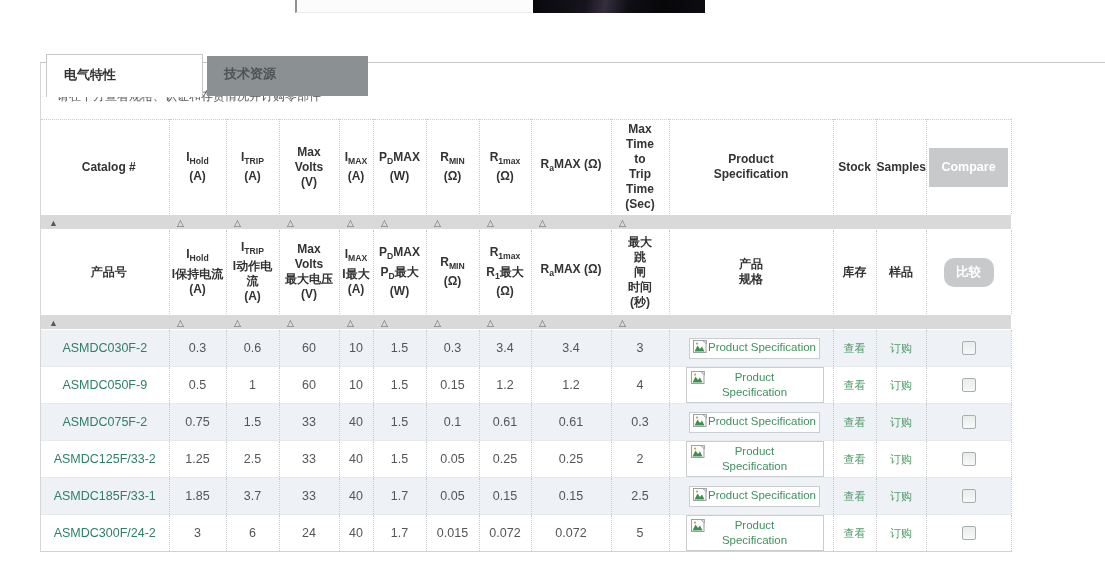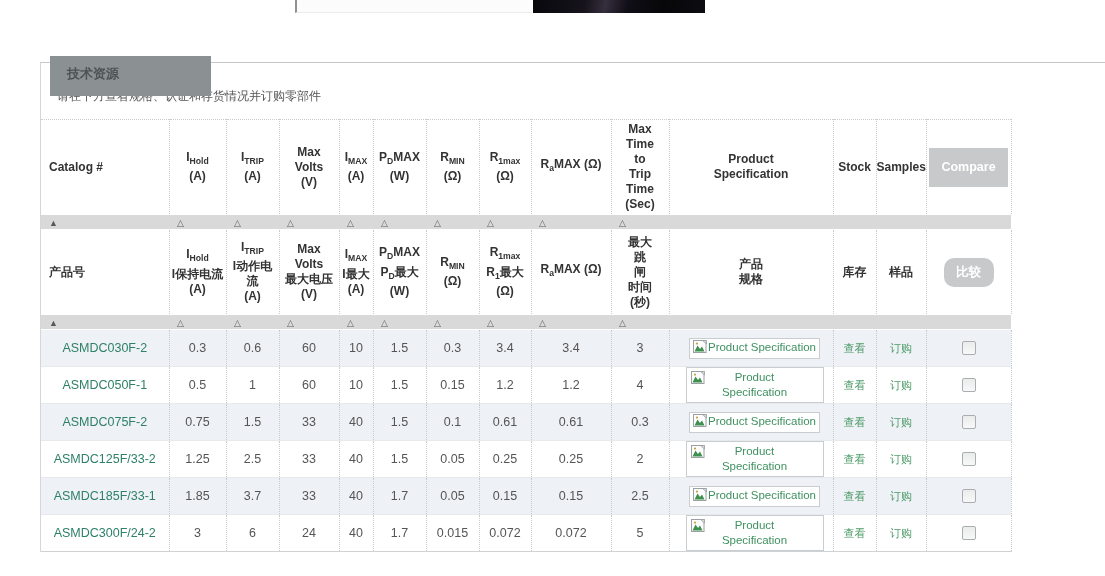--- a/index.html
+++ b/index.html
@@ -17,21 +17,21 @@
     padding:9px 0 0 17px;margin-left:4px;margin-bottom:1px;margin-top:36px;}
   .panel{position:absolute;left:40px;top:62px;width:1065px;min-height:484px;background:#fff;
     border-top:1px solid #c6c6c6;border-left:1px solid #d6d6d6;box-sizing:border-box;}
   .note{padding:25px 8px 14px 16px;font-size:12px;color:#555;}
   table.parts{border-collapse:collapse;table-layout:fixed;width:970px;
     border-top:1px dotted #c9cdd0;border-bottom:1px solid #cfd3d5;}
   .parts th{font-weight:bold;color:#333;text-align:center;vertical-align:middle;
     border-left:1px dotted #c7cbce;font-size:12px;line-height:15px;padding:2px 0;overflow:hidden;}
   .parts tr.en th{height:89px;}
   .parts tr.cn th{height:80px;}
-  .parts th.left{text-align:left;padding-left:8px;}
+  .parts th.left{text-align:center;padding-left:8px;}
   .parts tr > th:first-child, .parts tr > td:first-child{border-left:none;}
   .parts tr > th:last-child, .parts tr > td:last-child{border-right:1px dotted #c7cbce;}
   sub{font-size:0.72em;}
   .parts tr.sortbar td{background:#d9d9d9;height:13px;line-height:11px;padding:0;text-align:left;
     border-left:none;border-right:none !important;border-top:1px solid #fff;border-bottom:1px solid #fff;}
   .tri{padding-left:8px;font-size:9px;color:#5d6163;cursor:pointer;display:inline-block;}
   .tri.on{color:#55595b;}
   .parts tbody td{height:36px;border-left:1px dotted #c7cbce;border-bottom:1px solid #e7eaec;
     color:#555;font-size:12.5px;text-align:center;padding:0;}
   .parts tbody tr.stripe td{background:#eef1f6;}
@@ -54,20 +54,21 @@
 </style>
 </head>
 <body>
 
 <div class="top-strip">
   <div class="ph-box"></div>
   <div class="black-img"></div>
 </div>
 
 <div class="tabs">
+  <div class="tab active">电气特性</div>
   <div class="tab inactive">技术资源</div>
 </div>
 
 <div class="panel">
   <div class="note">请在下方查看规格、认证和存货情况并订购零部件</div>
   <table class="parts">
     <colgroup>
         <col style="width: 128px;">
         <col style="width: 57px;">
         <col style="width: 53px;">
@@ -165,21 +166,21 @@
                   <rect x="0.5" y="0.5" width="12.5" height="12" fill="#fdfdfd" stroke="#9aa0a3"></rect>
                   <path d="M9.5 0.5 L13.5 0.5 L13.5 4 Z" fill="#d8dadb" stroke="#9aa0a3" stroke-width="0.8"></path>
                   <path d="M1.5 11.5 L4.5 5.5 L7 9 L9 6.5 L11.5 11.5 Z" fill="#3f8f4f"></path>
                   <circle cx="4" cy="3.6" r="1.1" fill="#c7a43c"></circle>
                 </svg></span><span class="spec-text">Product Specification</span></a></td>
           <td><a href="#" class="lnk">查看</a></td>
           <td><a href="#" class="lnk">订购</a></td>
           <td><span class="checkbox"></span></td>
         </tr>
         <tr>
-          <td class="cat"><a href="#" class="catlnk">ASMDC050F-1</a></td>
+          <td class="cat"><a href="#" class="catlnk">ASMDC050F-9</a></td>
           <td>0.5</td>
           <td>1</td>
           <td>60</td>
           <td>10</td>
           <td>1.5</td>
           <td>0.15</td>
           <td>1.2</td>
           <td>1.2</td>
           <td>4</td>
           <td><a href="#" class="spec-box two"><span class="spec-icon"><svg width="14" height="13" viewBox="0 0 14 13">

